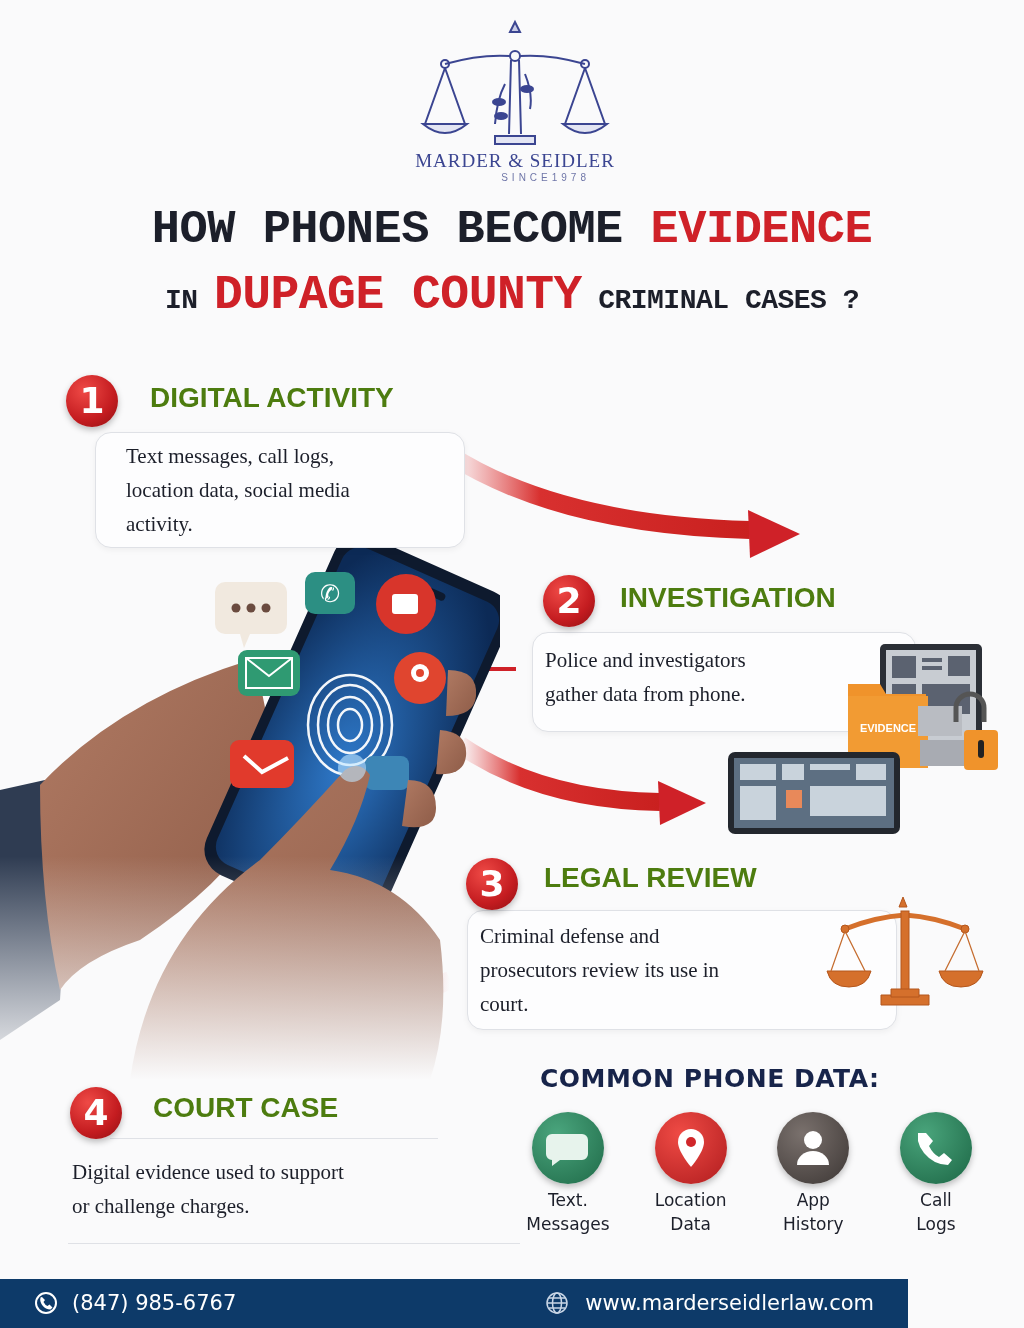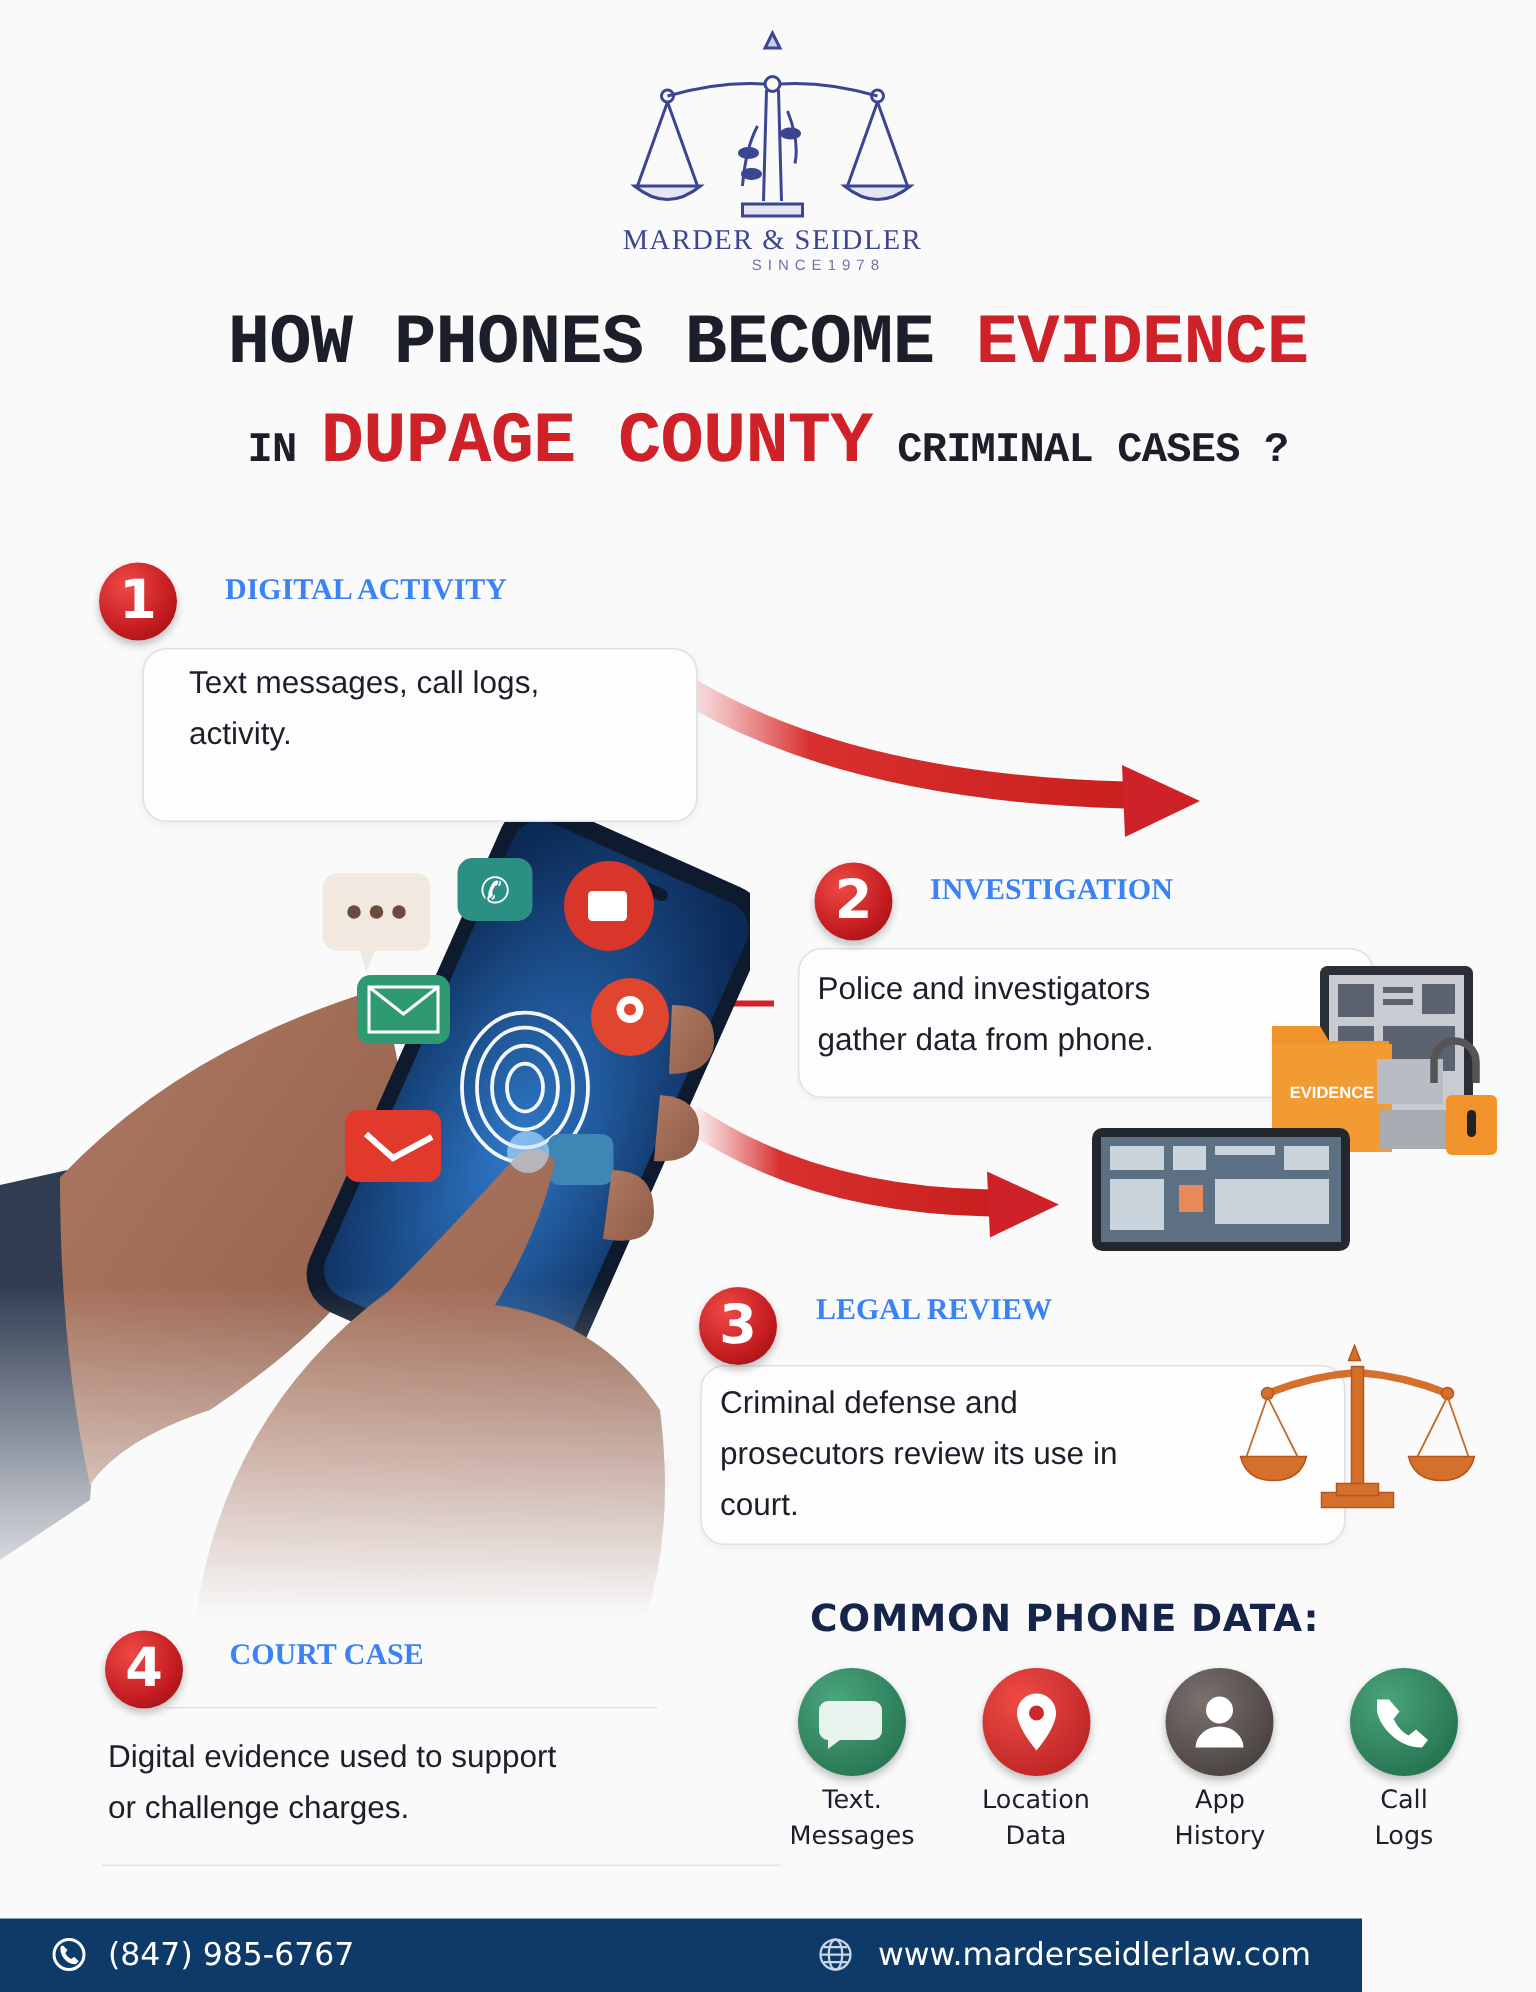--- a/index.html
+++ b/index.html
@@ -15,23 +15,23 @@
 
   
   .title{left:0;width:1024px;text-align:center;font-family:Liberation Mono, monospace;font-weight:bold;letter-spacing:-0.5px}
   .t1{top:203px;font-size:47px;color:#1c1f2a}
   .t2{top:268px;font-size:28px;color:#1c1f2a}
   .red{color:#cf2128}
   .t2 .big{font-size:48px}
 
   
   .badge{width:52px;height:52px;border-radius:50%;background:radial-gradient(circle at 35% 30%,#ef4a46,#c41c20 60%,#8e1013);color:#fff;font-weight:bold;font-size:36px;text-align:center;line-height:52px;box-shadow:0 3px 6px rgba(0,0,0,.25);font-family:"DejaVu Sans",sans-serif}
-  .step-title{font-family:Liberation Serif, serif;font-weight:bold;font-size:20px;color:#3b82f6;white-space:nowrap}
+  .step-title{font-family:Liberation Sans, sans-serif;font-weight:bold;font-size:28px;color:#4d7c0f;white-space:nowrap}
   .card{background:#fdfdfe;border:1.5px solid #dfe1e6;border-radius:16px;box-shadow:0 2px 6px rgba(0,0,0,.05)}
-  .desc{font-family:Liberation Sans, sans-serif;font-size:21px;line-height:34px;color:#1c1f2a}
+  .desc{font-family:Liberation Serif, serif;font-size:21px;line-height:34px;color:#1c1f2a}
 
   
   .cd-title{left:540px;top:1064px;font-family:"DejaVu Sans",sans-serif;font-weight:bold;font-size:25px;color:#17244a;letter-spacing:.5px}
   .cd-row{left:522px;top:1112px;width:460px;display:flex;justify-content:space-between}
   .cd-item{width:92px;text-align:center}
   .cd-icon{width:72px;height:72px;border-radius:50%;margin:0 auto;display:flex;align-items:center;justify-content:center;box-shadow:0 3px 6px rgba(0,0,0,.25)}
   .cd-label{font-family:"DejaVu Sans",sans-serif;font-size:17px;line-height:24px;color:#1c1f2a;margin-top:4px}
 
   
   .footer{left:0;top:1279px;width:908px;height:49px;background:#0d3a69;color:#fff;font-family:"DejaVu Sans",sans-serif;font-size:21px}
@@ -163,20 +163,21 @@
   <path d="M130 560 Q150 420 260 340 Q300 300 345 250 Q360 240 370 255 Q360 300 330 350 Q400 360 440 420 Q450 500 430 560Z" fill="url(#skin)"></path>
   <circle cx="352" cy="248" r="14" fill="#bfe6ff" opacity=".6"></circle>
   <rect x="0" y="0" width="500" height="560" fill="url(#fade)"></rect>
 </svg>
 
 <div class="abs card" style="left:95px;top:432px;width:370px;height:116px"></div>
 <div class="abs badge" style="left:66px;top:375px">1</div>
 <div class="abs step-title" style="left:150px;top:382px">DIGITAL ACTIVITY</div>
 <div class="abs desc" style="left:126px;top:439px">
   <div>Text messages, call logs,</div>
+  <div>location data, social media</div>
   <div>activity.</div>
 </div>
 
 <div class="abs card" style="left:532px;top:632px;width:384px;height:100px"></div>
 <div class="abs badge" style="left:543px;top:575px">2</div>
 <div class="abs step-title" style="left:620px;top:582px">INVESTIGATION</div>
 <div class="abs desc" style="left:545px;top:643px">
   <div>Police and investigators</div>
   <div>gather data from phone.</div>
 </div>

